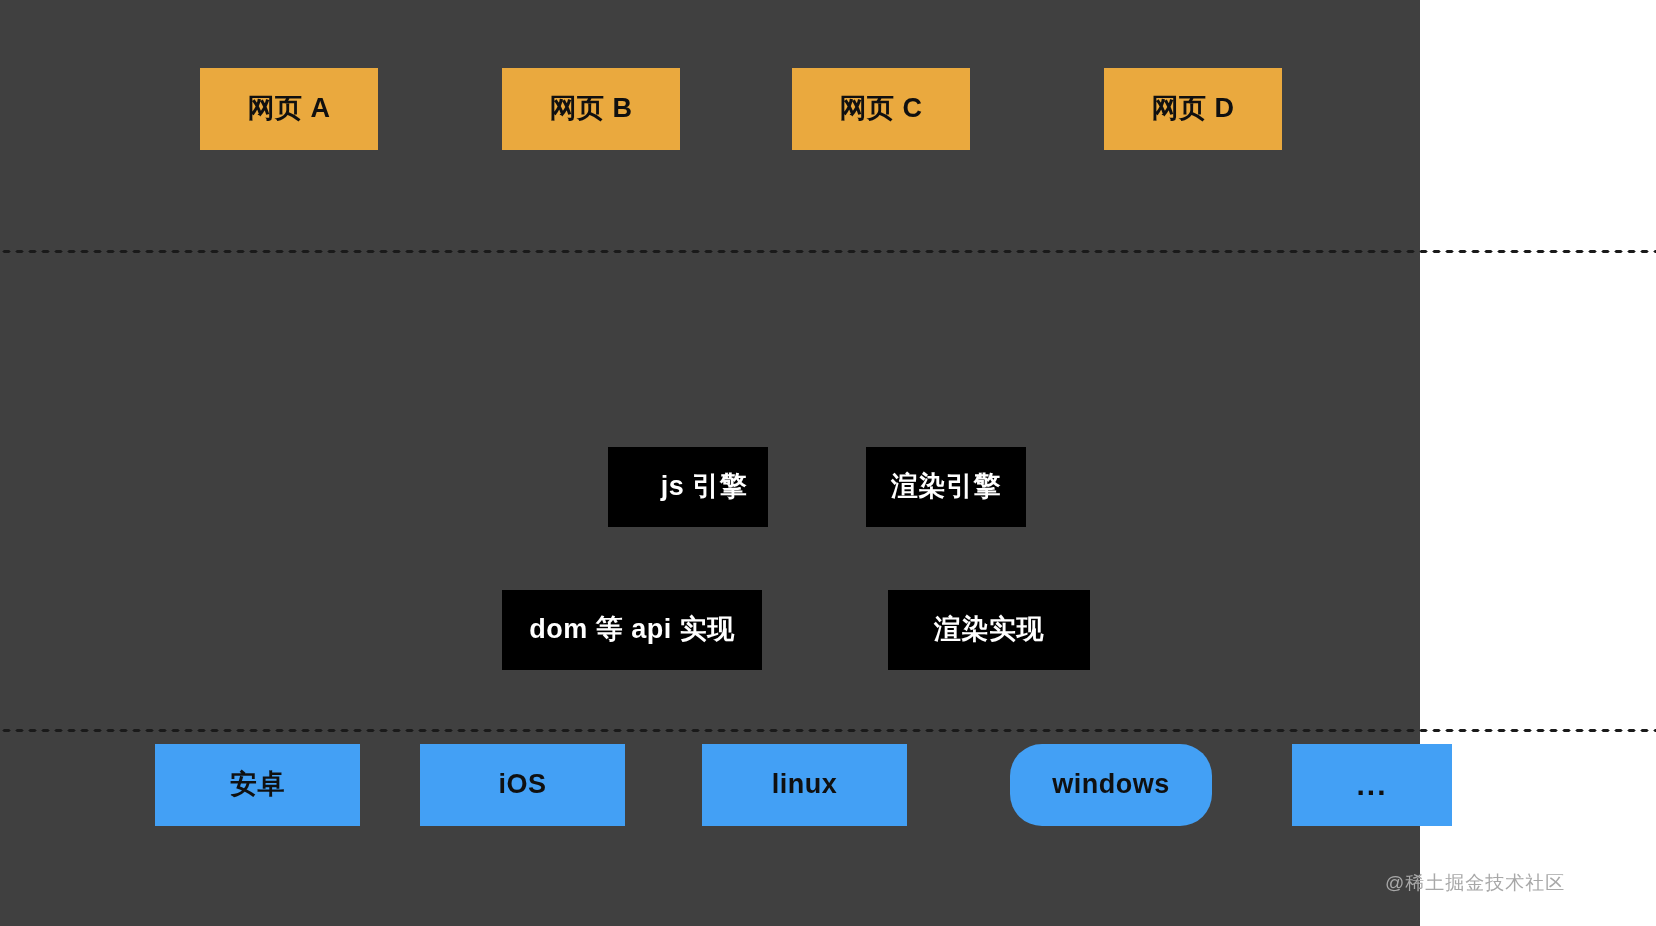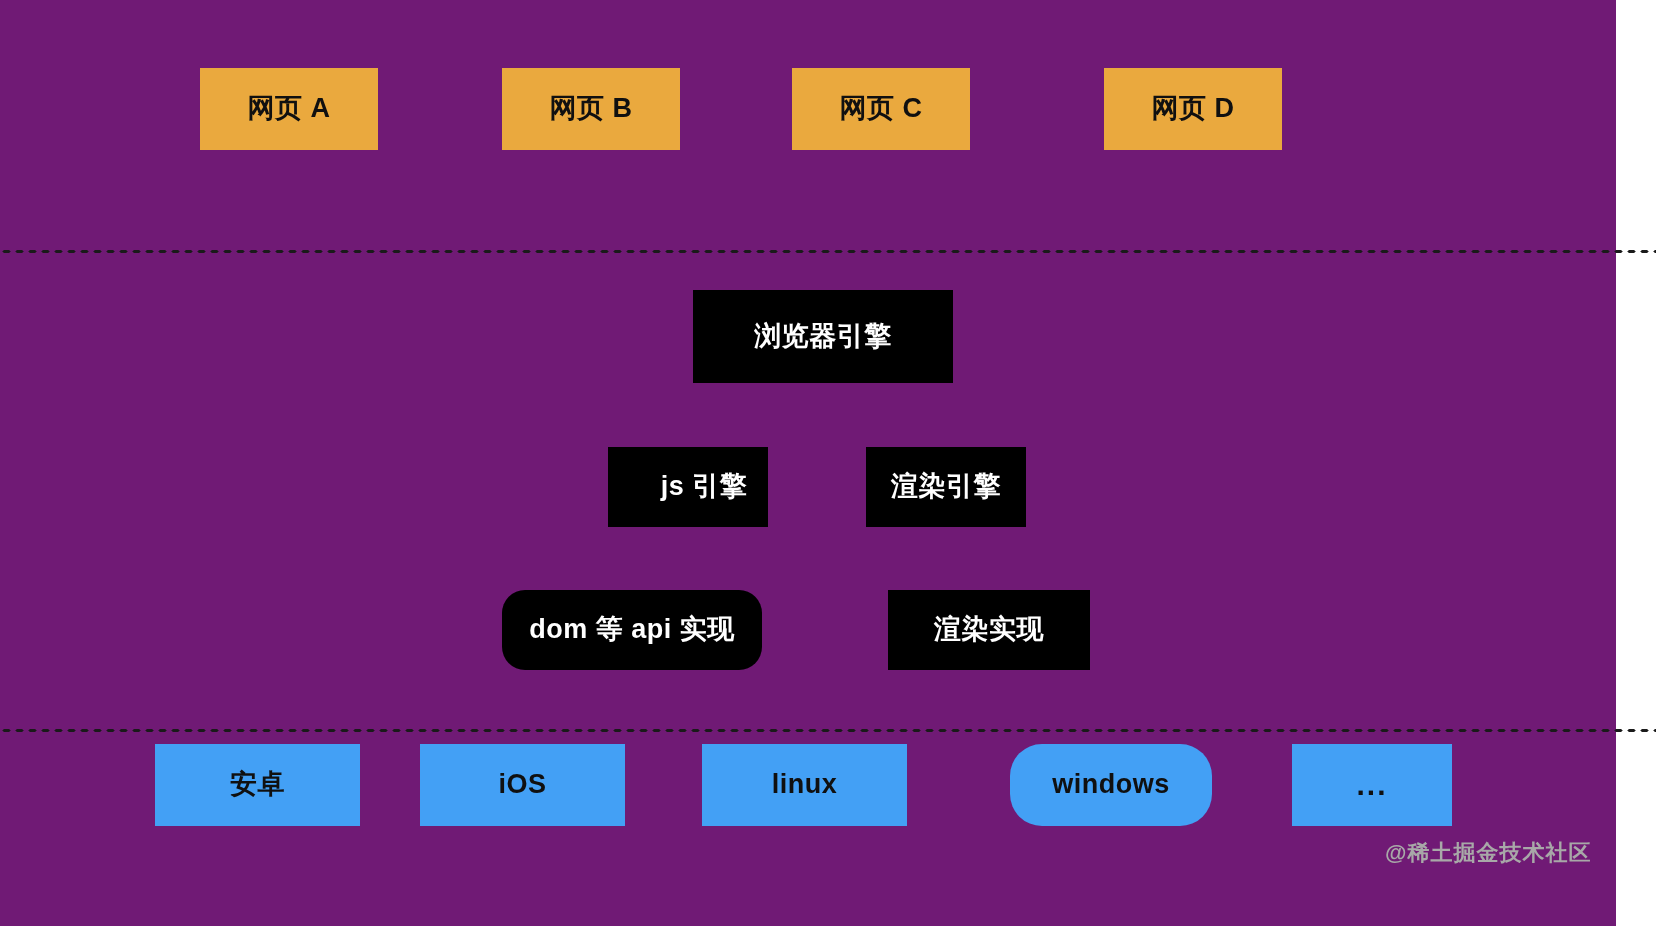--- a/index.html
+++ b/index.html
@@ -9,23 +9,23 @@
   }
   body {
     width: 1656px;
     height: 926px;
     background: #ffffff;
     font-family: "Liberation Sans", "DejaVu Sans", sans-serif;
     overflow: hidden;
   }
   #canvas {
     position: relative;
-    width: 1616px;
+    width: 1420px;
     height: 926px;
-    background: #701a75;
+    background: #404040;
   }
 
   
   .node {
     position: absolute;
     display: flex;
     align-items: center;
     justify-content: center;
     text-align: center;
     font-weight: 700;
@@ -61,45 +61,46 @@
     height: 5px;
     background-image: radial-gradient(#1a1a1a 42%, rgba(0,0,0,0) 45%);
     background-size: 13px 5px;
     background-repeat: repeat-x;
     background-position: 0 center;
   }
 
   
   .watermark {
     position: absolute;
-    font-size: 22px;
+    font-size: 19px;
     color: #a8a8a8;
-    font-weight: 700;
+    font-weight: 400;
     white-space: nowrap;
     letter-spacing: 1px;
+    margin-top: 32px;
   }
 
   
   #page-a { left: 200px;  top: 68px;  width: 178px; height: 82px; }
   #page-b { left: 502px;  top: 68px;  width: 178px; height: 82px; }
   #page-c { left: 792px;  top: 68px;  width: 178px; height: 82px; }
   #page-d { left: 1104px; top: 68px;  width: 178px; height: 82px; }
 
   
   #divider-top { top: 249px; }
 
   
   #browser-engine { left: 693px; top: 290px; width: 260px; height: 93px; }
 
   
   #js-engine     { left: 608px; top: 447px; width: 160px; height: 80px; padding-left: 32px; }
   #render-engine { left: 866px; top: 447px; width: 160px; height: 80px; }
 
   
-  #dom-api-impl  { left: 502px; top: 590px; width: 260px; height: 80px; border-radius: 23px; }
+  #dom-api-impl  { left: 502px; top: 590px; width: 260px; height: 80px; }
   #render-impl   { left: 888px; top: 590px; width: 202px; height: 80px; }
 
   
   #divider-bottom { top: 728px; }
 
   
   #os-android { left: 155px;  top: 744px; width: 205px; height: 82px; }
   #os-ios     { left: 420px;  top: 744px; width: 205px; height: 82px; }
   #os-linux   { left: 702px;  top: 744px; width: 205px; height: 82px; }
   #os-windows { left: 1010px; top: 744px; width: 202px; height: 82px; border-radius: 32px; }
@@ -130,23 +131,20 @@
   <div class="node page" id="page-c">
     <span>网页 C</span>
   </div>
 
   <div class="node page" id="page-d">
     <span>网页 D</span>
   </div>
 
   <div class="divider" id="divider-top"></div>
 
-  <div class="node engine" id="browser-engine">
-    <span>浏览器引擎</span>
-  </div>
 
   <div class="node engine" id="js-engine">
     <span>js 引擎</span>
   </div>
 
   <div class="node engine" id="render-engine">
     <span>渲染引擎</span>
   </div>
 
   <div class="node engine" id="dom-api-impl">

